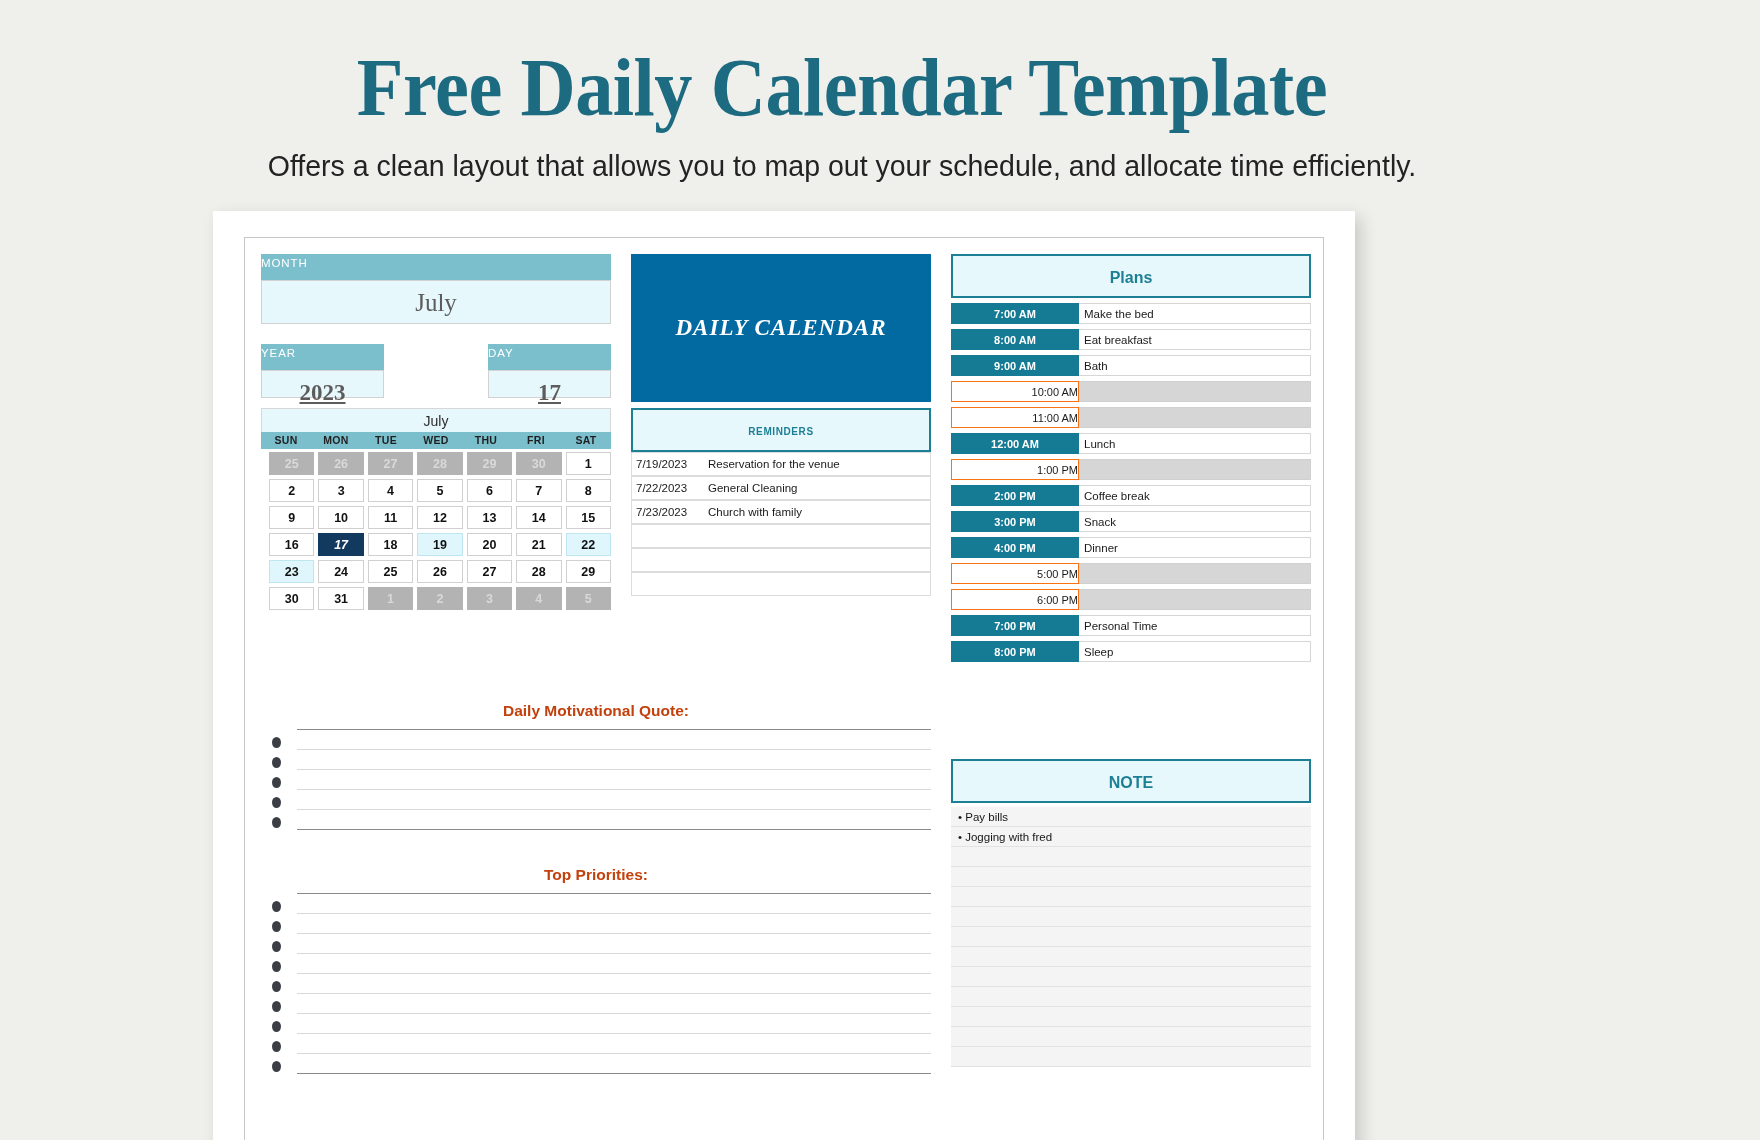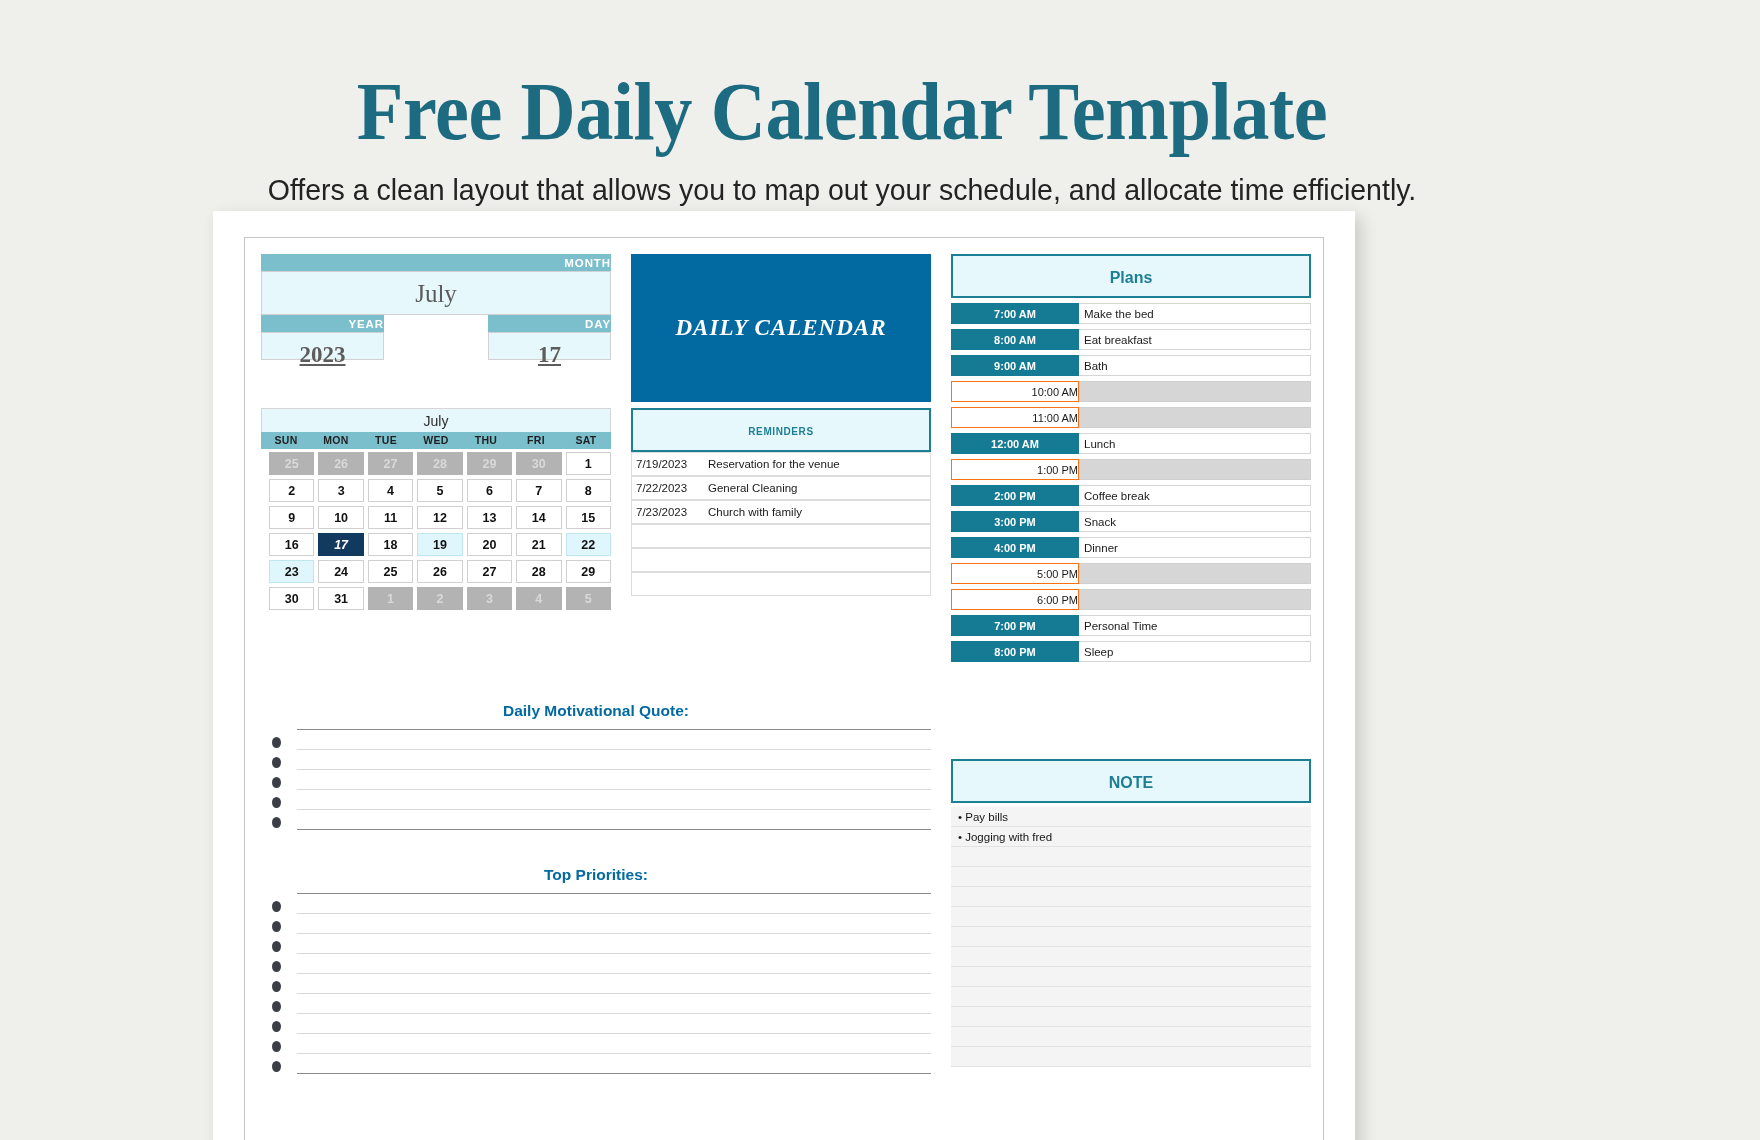--- a/index.html
+++ b/index.html
@@ -11,21 +11,21 @@
     height: 1140px;
     background: #efefec;
     font-family: "Liberation Sans", sans-serif;
     overflow: hidden;
   }
 
   
   .promo {
     width: 1684px;
     text-align: center;
-    padding-top: 70px;
+    padding-top: 46px;
     box-sizing: border-box;
   }
   .promo-title {
     font-family: "Liberation Serif", serif;
     font-size: 83px;
     line-height: 1.0;
     font-weight: 700;
     color: #1d6b80;
     letter-spacing: -0.5px;
     transform: scaleX(0.92);
@@ -64,43 +64,43 @@
     top: 16px;
     width: 1050px;
     height: 900px;
   }
 
   
   .hdr-teal {
     background: #7bbfcc;
     color: #ffffff;
     font-size: 11.5px;
-    font-weight: 700;
+    font-weight: 400;
     letter-spacing: 0.9px;
-    text-align: right;
+    text-align: left;
     line-height: 19px;
-    height: 17px;
+    height: 26px;
   }
   .val-cell {
     background: #e7f8fc;
     border: 1px solid #d2d2d2;
     box-sizing: border-box;
     text-align: center;
     color: #5c5c5c;
     font-family: "Liberation Serif", serif;
   }
 
   
   .left-col { position: absolute; left: 0; top: 0; width: 350px; }
 
   .month-label { width: 350px; }
   .month-value {
     width: 350px; height: 44px; line-height: 44px; font-size: 25px;
   }
-  .yd-row { display: flex; margin-top: 0; gap: 37px; }
+  .yd-row { display: flex; margin-top: 20px; gap: 37px; }
   .yd-block { width: 156px; }
   .yd-gap { width: 38px; }
   .yd-value { height: 28px; line-height: 44px; font-size: 23px; font-weight: 700; text-decoration: underline; }
 
   
   .minical { position: absolute; left: 0; top: 154px; width: 350px; }
   .minical-title {
     background: #e7f8fc;
     border: 1px solid #d7d7d7;
     border-bottom: none;
@@ -191,21 +191,21 @@
     color: #1a1a1a;
     padding-left: 4px;
   }
   .rem-date { width: 72px; }
   .rem-text { flex: 1; }
 
   
   .lined-sec { position: absolute; left: 0; width: 670px; }
   .lined-title {
     text-align: center;
-    color: #0369a1;
+    color: #c2410c;
     font-weight: 700;
     font-size: 15.5px;
     margin-bottom: 9px;
   }
   .lined-body { position: relative; padding-left: 36px; }
   .lined-row {
     height: 19px;
     border-bottom: 1px solid #d9d9d9;
     position: relative;
   }

